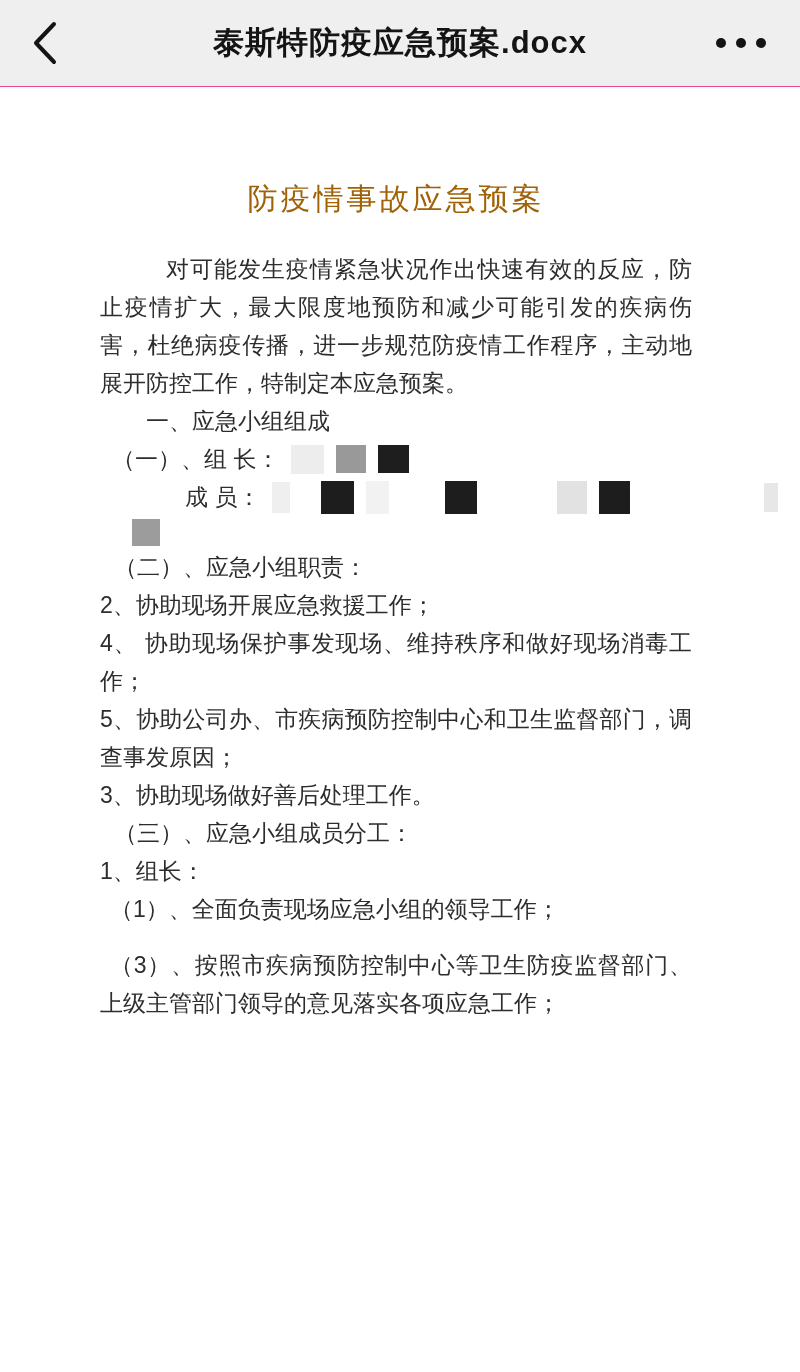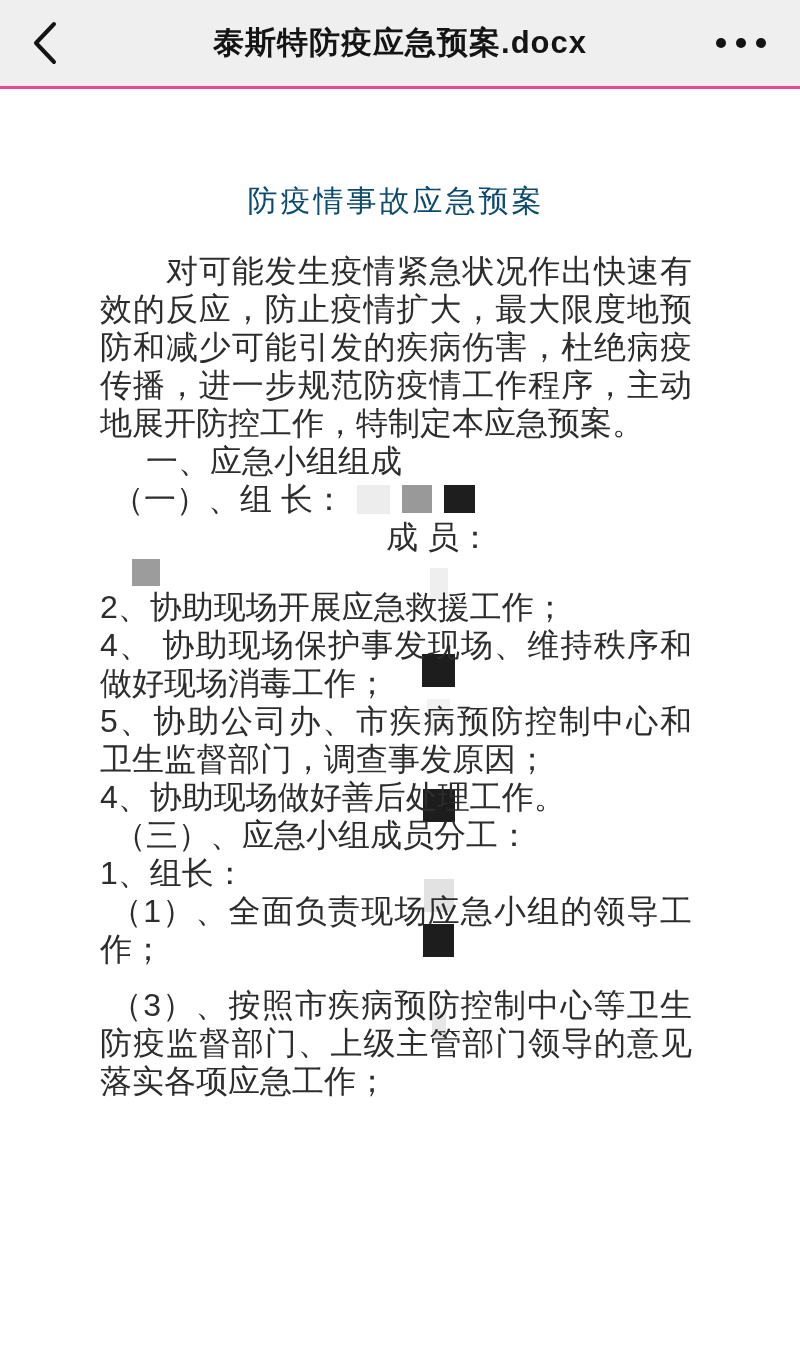--- a/index.html
+++ b/index.html
@@ -2,44 +2,44 @@
 <html><head>
 <meta charset="utf-8">
 <style>
   html,body{margin:0;padding:0;}
   body{
     width:800px;height:1372px;overflow:hidden;background:#ffffff;
     font-family:"Liberation Sans",sans-serif;
   }
   
   .appbar{
-    height:86px;background:#efefef;border-bottom:3px solid #ec4899;
+    height:86px;background:#efefef;border-bottom:1px solid #ec4899;
     display:flex;align-items:center;justify-content:center;position:relative;
   }
   .back-btn{
     position:absolute;left:20px;top:0;height:100%;
     display:flex;align-items:center;padding:0 12px;cursor:pointer;
   }
   .appbar-title{
     max-width:560px;overflow:hidden;white-space:nowrap;
     font-size:31px;font-weight:bold;color:#141414;letter-spacing:1px;
   }
   .more-btn{
     position:absolute;right:34px;top:0;height:100%;
     display:flex;align-items:center;gap:10px;cursor:pointer;
   }
   .dot{width:10px;height:10px;border-radius:50%;background:#141414;}
   
   .doc{padding:92px 108px 0 100px;}
   .doc-title{
     margin:0 0 30px 0;text-align:center;font-weight:400;
-    font-size:30px;color:#0c4a6e;letter-spacing:3px;
+    font-size:30px;color:#a16207;letter-spacing:3px;
   }
   .para{
-    margin:0;font-size:32px;line-height:38px;color:#2d2d2d;
+    margin:0;font-size:23px;line-height:38px;color:#2d2d2d;
     text-align:justify;word-break:break-all;
   }
   .p-indent{text-indent:66px;}
   .p-sec{text-indent:46px;}
   .p-sub{text-indent:14px;}
   .p-item{text-indent:10px;}
   .p-gap{margin-top:18px;}
   
   .r-row{display:flex;align-items:center;height:38px;gap:12px;}
   .r-row .lbl{white-space:pre;flex:0 0 auto;}
@@ -67,39 +67,40 @@
   <h1 class="doc-title">防疫情事故应急预案</h1>
   <div id="doc-body">
       <p class="para p-indent">对可能发生疫情紧急状况作出快速有效的反应，防止疫情扩大，最大限度地预防和减少可能引发的疾病伤害，杜绝病疫传播，进一步规范防疫情工作程序，主动地展开防控工作，特制定本应急预案。</p>
       <p class="para p-sec">一、应急小组组成</p>
       <p class="para r-row" style="padding-left: 12px;">
         <span class="lbl">（一）、组 长：</span>
         <span class="redact" style="width: 33px; height: 29px; background: rgb(237, 237, 237);"></span>
         <span class="redact" style="width: 30px; height: 28px; background: rgb(153, 153, 153);"></span>
         <span class="redact" style="width: 31px; height: 28px; background: rgb(30, 30, 30);"></span>
       </p>
-      <p class="para r-row" style="padding-left: 85px; flex-direction: column;">
+      <p class="para r-row" style="padding-left: 85px;">
         <span class="lbl">成 员：</span>
         <span class="redact" style="width: 18px; height: 31px; background: rgb(239, 239, 239);"></span>
         <span class="redact" style="width: 7px; height: 31px; background: transparent;"></span>
         <span class="redact" style="width: 33px; height: 33px; background: rgb(29, 29, 29);"></span>
         <span class="redact" style="width: 23px; height: 33px; background: rgb(242, 242, 242);"></span>
         <span class="redact" style="width: 32px; height: 33px; background: transparent;"></span>
         <span class="redact" style="width: 32px; height: 33px; background: rgb(29, 29, 29);"></span>
         <span class="redact" style="width: 56px; height: 33px; background: transparent;"></span>
         <span class="redact" style="width: 30px; height: 33px; background: rgb(226, 226, 226);"></span>
         <span class="redact" style="width: 31px; height: 33px; background: rgb(29, 29, 29);"></span>
         <span class="redact" style="width: 110px; height: 31px; background: transparent;"></span>
         <span class="redact" style="width: 14px; height: 29px; background: rgb(231, 231, 231);"></span>
       </p>
       <p class="para r-short r-row" style="padding-left: 32px;">
         <span class="redact" style="width: 28px; height: 27px; background: rgb(156, 156, 156);"></span>
       </p>
+      <p class="para p-sub">（二）、应急小组职责：</p>
       <p class="para ">2、协助现场开展应急救援工作；</p>
       <p class="para ">4、 协助现场保护事发现场、维持秩序和做好现场消毒工作；</p>
       <p class="para ">5、协助公司办、市疾病预防控制中心和卫生监督部门，调查事发原因；</p>
-      <p class="para ">4、协助现场做好善后处理工作。</p>
+      <p class="para ">3、协助现场做好善后处理工作。</p>
       <p class="para p-sub">（三）、应急小组成员分工：</p>
       <p class="para ">1、组长：</p>
       <p class="para p-item">（1）、全面负责现场应急小组的领导工作；</p>
       <p class="para p-item p-gap">（3）、按照市疾病预防控制中心等卫生防疫监督部门、上级主管部门领导的意见落实各项应急工作；</p>
     </div>
 </div>
 
 </body></html>

